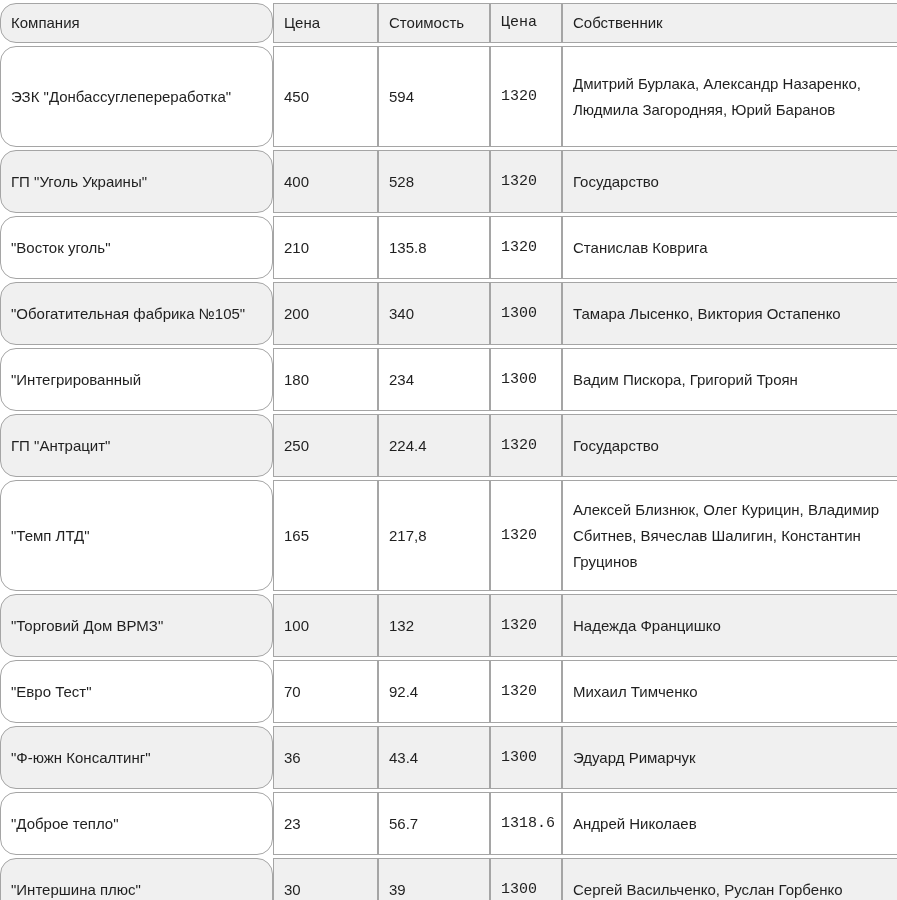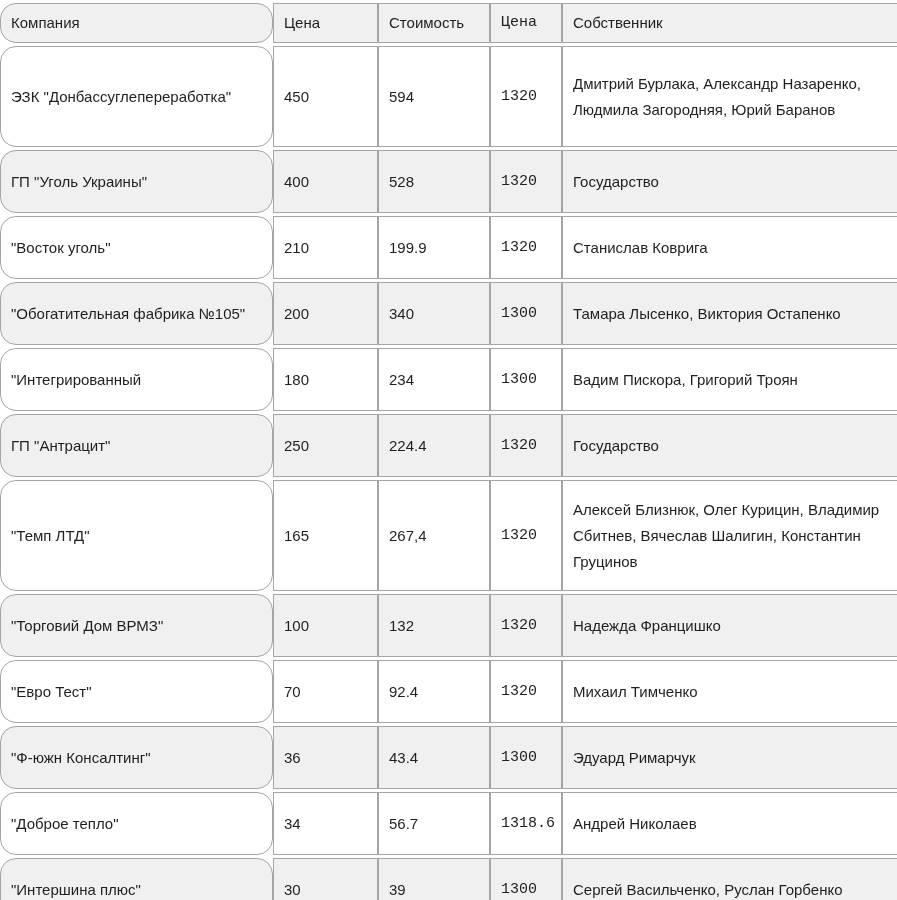--- a/index.html
+++ b/index.html
@@ -77,21 +77,21 @@
       <tr>
         <td class="c-company">ГП "Уголь Украины"</td>
         <td class="c-volume">400</td>
         <td class="c-cost">528</td>
         <td class="c-price">1320</td>
         <td class="c-owner">Государство</td>
       </tr>
       <tr>
         <td class="c-company">"Восток уголь"</td>
         <td class="c-volume">210</td>
-        <td class="c-cost">199.9</td>
+        <td class="c-cost">135.8</td>
         <td class="c-price">1320</td>
         <td class="c-owner">Станислав Коврига</td>
       </tr>
       <tr>
         <td class="c-company">"Обогатительная фабрика №105"</td>
         <td class="c-volume">200</td>
         <td class="c-cost">340</td>
         <td class="c-price">1300</td>
         <td class="c-owner">Тамара Лысенко, Виктория Остапенко</td>
       </tr>
@@ -105,21 +105,21 @@
       <tr>
         <td class="c-company">ГП "Антрацит"</td>
         <td class="c-volume">250</td>
         <td class="c-cost">224.4</td>
         <td class="c-price">1320</td>
         <td class="c-owner">Государство</td>
       </tr>
       <tr class="tall3">
         <td class="c-company">"Темп ЛТД"</td>
         <td class="c-volume">165</td>
-        <td class="c-cost">267,4</td>
+        <td class="c-cost">217,8</td>
         <td class="c-price">1320</td>
         <td class="c-owner">Алексей Близнюк, Олег Курицин, Владимир Сбитнев, Вячеслав Шалигин, Константин Груцинов</td>
       </tr>
       <tr>
         <td class="c-company">"Торговий Дом ВРМЗ"</td>
         <td class="c-volume">100</td>
         <td class="c-cost">132</td>
         <td class="c-price">1320</td>
         <td class="c-owner">Надежда Францишко</td>
       </tr>
@@ -132,21 +132,21 @@
       </tr>
       <tr>
         <td class="c-company">"Ф-южн Консалтинг"</td>
         <td class="c-volume">36</td>
         <td class="c-cost">43.4</td>
         <td class="c-price">1300</td>
         <td class="c-owner">Эдуард Римарчук</td>
       </tr>
       <tr>
         <td class="c-company">"Доброе тепло"</td>
-        <td class="c-volume">34</td>
+        <td class="c-volume">23</td>
         <td class="c-cost">56.7</td>
         <td class="c-price">1318.6</td>
         <td class="c-owner">Андрей Николаев</td>
       </tr>
       <tr>
         <td class="c-company">"Интершина плюс"</td>
         <td class="c-volume">30</td>
         <td class="c-cost">39</td>
         <td class="c-price">1300</td>
         <td class="c-owner">Сергей Васильченко, Руслан Горбенко</td>

